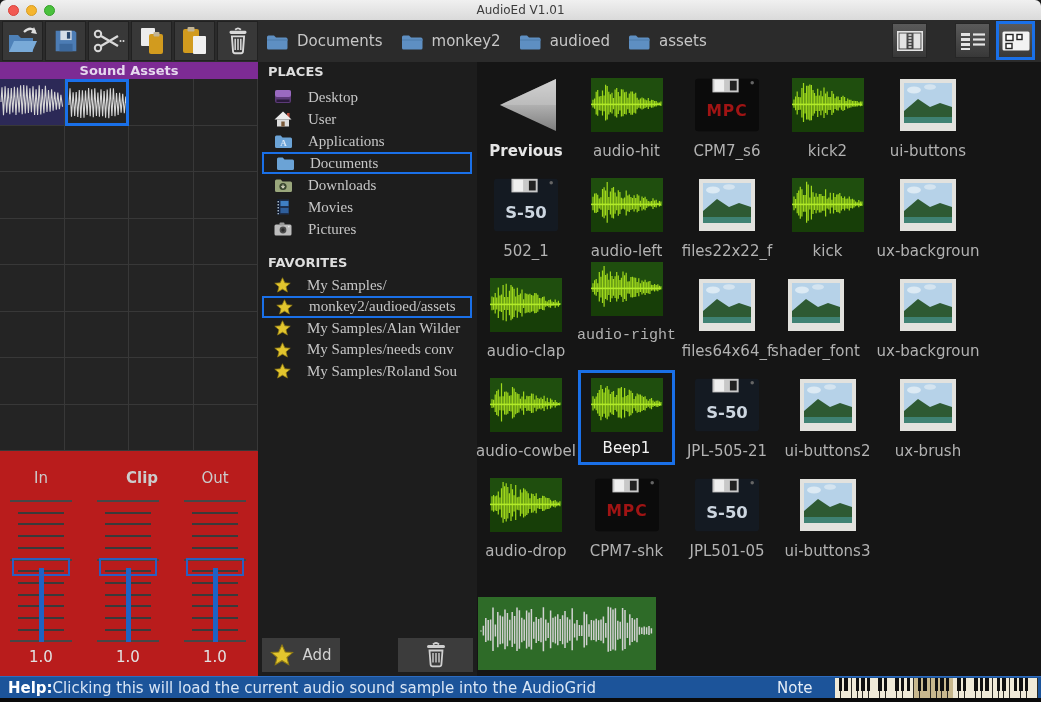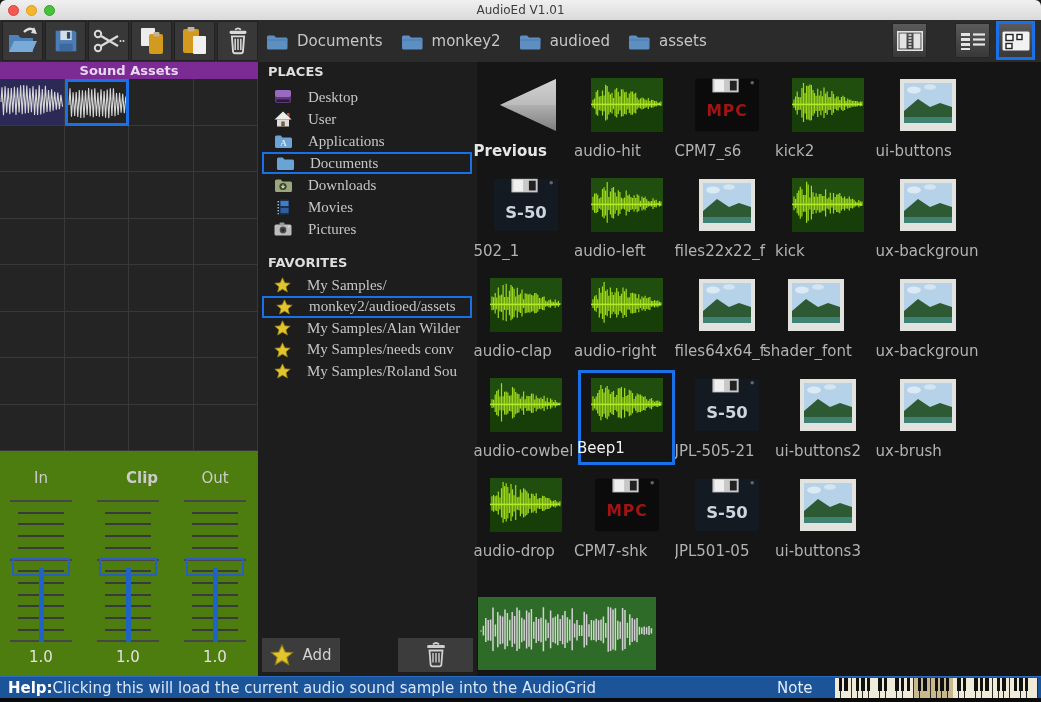--- a/index.html
+++ b/index.html
@@ -19,21 +19,21 @@
   .tbtn{position:absolute;top:1px;width:41px;height:40px;background:#383838;border:1px solid #212121;
         box-sizing:border-box;display:flex;align-items:center;justify-content:center;}
   .icn{display:flex;align-items:center;justify-content:center;}
   .crumbs{position:absolute;left:266px;top:0;height:42px;display:flex;align-items:center;}
   .crumb{display:flex;align-items:center;gap:9px;margin-right:18px;}
   .crumb .clbl{font-size:15px;color:#c6c6c6;}
   .vbtn{position:absolute;top:3px;width:35px;height:35px;background:linear-gradient(#5a5a5a,#383838);
         border:1px solid #262626;box-sizing:border-box;display:flex;align-items:center;justify-content:center;}
   .vbtn.active{border:3px solid #1a70e8;width:39px;height:39px;top:1px;margin-left:-2px;}
   
-  .left-panel{position:absolute;left:0;top:62px;width:258px;height:614px;background:#4d7c0f;}
+  .left-panel{position:absolute;left:0;top:62px;width:258px;height:614px;background:#b91c1c;}
   .phdr{position:absolute;left:0;width:258px;height:17px;background:#7d2b94;color:#e6d8ee;
         font-size:13px;font-weight:bold;text-align:center;line-height:17px;}
   .acell{position:absolute;width:64.5px;height:46.5px;background:#242424;border-right:1px solid #383838;
          border-bottom:1px solid #383838;box-sizing:border-box;overflow:hidden;}
   .acell.hl{background:#2c2957;}
   .acell.sel{border:3px solid #1a70e8;}
   .slabel{position:absolute;top:407px;width:70px;text-align:center;font-size:15px;color:#cccccc;}
   .tick{position:absolute;width:46px;height:2px;background:#3a3a3a;}
   .tick.wide{width:62px;background:#464646;}
   .sbar{position:absolute;top:506px;width:5px;height:74px;background:#1f63c4;}
@@ -45,21 +45,21 @@
   .pitem{position:absolute;left:4px;width:210px;height:22px;display:flex;align-items:center;gap:16px;
          padding-left:12px;box-sizing:border-box;overflow:hidden;font-family:Liberation Serif, serif;}
   .pitem .lbl{font-size:15px;color:#c6c6c6;white-space:nowrap;}
   .pitem.sel{border:2px solid #1a70e8;}
   .addbtn{position:absolute;left:4px;top:576px;width:78px;height:34px;background:#3c3c3c;
           display:flex;align-items:center;justify-content:center;gap:8px;color:#d2d2d2;font-size:15px;}
   .delbtn{position:absolute;left:140px;top:576px;width:75px;height:34px;background:#3c3c3c;
           display:flex;align-items:center;justify-content:center;}
   
   .file-panel{position:absolute;left:477px;top:62px;width:564px;height:614px;background:#151515;}
-  .fitem{position:absolute;width:97px;height:95px;box-sizing:border-box;}
+  .fitem{position:absolute;width:97px;height:95px;box-sizing:border-box;text-align:center;}
   .fitem .th{margin:7px auto 0;height:56px;display:flex;align-items:center;justify-content:center;}
   .flabel{position:absolute;left:-4px;right:-4px;bottom:5px;font-size:15px;color:#b2b2b2;white-space:nowrap;overflow:hidden;}
   .fsel{border:3px solid #1a70e8;}
   .fsel .th{margin-top:4px;}
   .fsel .flabel{color:#f2f2f2;}
   .fprev .flabel{color:#e6e6e6;font-weight:bold;}
   .preview-wave{position:absolute;left:1px;top:535px;width:178px;height:73px;background:#2e6b28;}
   .preview-info{position:absolute;left:186px;top:533px;font-size:15px;color:#cacaca;line-height:20.5px;}
   .preview-info div{white-space:pre;}
   .loadbtn{position:absolute;left:434px;top:535px;width:126px;height:33px;background:#2e5f9f;color:#8fb3d9;
@@ -590,21 +590,21 @@
           <span class="th">
             <svg width="72" height="54" viewBox="0 0 72 54">
               <rect width="72" height="54" fill="#1f4e0e"></rect>
               <rect y="27" width="72" height="27" fill="#173e08"></rect>
               <path d="M2.0 18.6L2.0 32.3M3.6 19.2L3.6 31.8M5.2 15.0L5.2 35.4M6.7 19.4L6.7 31.6M8.3 9.5L8.3 40.0M9.9 17.5L9.9 33.3M11.5 16.5L11.5 34.1M13.1 7.0L13.1 42.2M14.6 19.0L14.6 32.0M16.2 5.7L16.2 43.2M17.8 18.9L17.8 32.0M19.4 12.8L19.4 37.2M21.0 6.9L21.0 42.2M22.5 8.7L22.5 40.7M24.1 10.7L24.1 39.0M25.7 18.4L25.7 32.4M27.3 9.8L27.3 39.8M28.9 16.9L28.9 33.8M30.4 15.5L30.4 34.9M32.0 11.5L32.0 38.4M33.6 21.2L33.6 30.1M35.2 15.2L35.2 35.2M36.8 15.7L36.8 34.7M38.3 16.4L38.3 34.2M39.9 15.8L39.9 34.7M41.5 16.9L41.5 33.7M43.1 17.4L43.1 33.3M44.7 15.0L44.7 35.3M46.2 15.3L46.2 35.1M47.8 16.8L47.8 33.8M49.4 19.9L49.4 31.2M51.0 20.2L51.0 31.0M52.6 18.9L52.6 32.0M54.1 18.6L54.1 32.3M55.7 22.8L55.7 28.7M57.3 23.5L57.3 28.1M58.9 22.1L58.9 29.3M60.5 21.5L60.5 29.8M62.0 23.5L62.0 28.1M63.6 24.1L63.6 27.6M65.2 21.5L65.2 29.8M66.8 24.3L66.8 27.5M68.4 22.8L68.4 28.7M69.9 24.9L69.9 27.0" stroke="#9fd91c" stroke-width="1.2" fill="none"></path>
               <rect y="25.6" width="70" height="1.6" fill="#b2ea2a"></rect>
             </svg>
           </span>
           <div class="flabel">audio-clap</div>
         </div>
-        <div class="fitem" style="left: 101px; top: 208px;">
+        <div class="fitem" style="left: 101px; top: 192px; font-family: Liberation Mono, monospace;">
           <span class="th">
             <svg width="72" height="54" viewBox="0 0 72 54">
               <rect width="72" height="54" fill="#1f4e0e"></rect>
               <rect y="27" width="72" height="27" fill="#173e08"></rect>
               <path d="M2.0 21.3L2.0 30.0M3.6 18.2L3.6 32.6M5.2 16.9L5.2 33.7M6.7 21.3L6.7 30.0M8.3 10.0L8.3 39.6M9.9 14.7L9.9 35.6M11.5 8.5L11.5 40.9M13.1 4.0L13.1 44.7M14.6 12.9L14.6 37.1M16.2 11.6L16.2 38.2M17.8 17.8L17.8 33.0M19.4 9.6L19.4 39.9M21.0 14.0L21.0 36.2M22.5 16.9L22.5 33.7M24.1 14.3L24.1 36.0M25.7 10.0L25.7 39.6M27.3 13.4L27.3 36.7M28.9 17.9L28.9 32.9M30.4 15.7L30.4 34.7M32.0 9.4L32.0 40.1M33.6 13.2L33.6 36.9M35.2 10.8L35.2 38.9M36.8 19.6L36.8 31.5M38.3 19.3L38.3 31.7M39.9 15.1L39.9 35.2M41.5 14.7L41.5 35.6M43.1 15.4L43.1 35.1M44.7 15.8L44.7 34.7M46.2 20.0L46.2 31.1M47.8 16.3L47.8 34.3M49.4 21.2L49.4 30.0M51.0 18.4L51.0 32.5M52.6 19.8L52.6 31.2M54.1 17.8L54.1 33.0M55.7 20.2L55.7 31.0M57.3 19.4L57.3 31.6M58.9 19.0L58.9 32.0M60.5 22.8L60.5 28.7M62.0 23.0L62.0 28.6M63.6 22.0L63.6 29.4M65.2 23.0L65.2 28.6M66.8 22.2L66.8 29.2M68.4 23.8L68.4 27.8M69.9 24.2L69.9 27.5" stroke="#9fd91c" stroke-width="1.2" fill="none"></path>
               <rect y="25.6" width="70" height="1.6" fill="#b2ea2a"></rect>
             </svg>
           </span>
           <div class="flabel">audio-right</div>
         </div>

